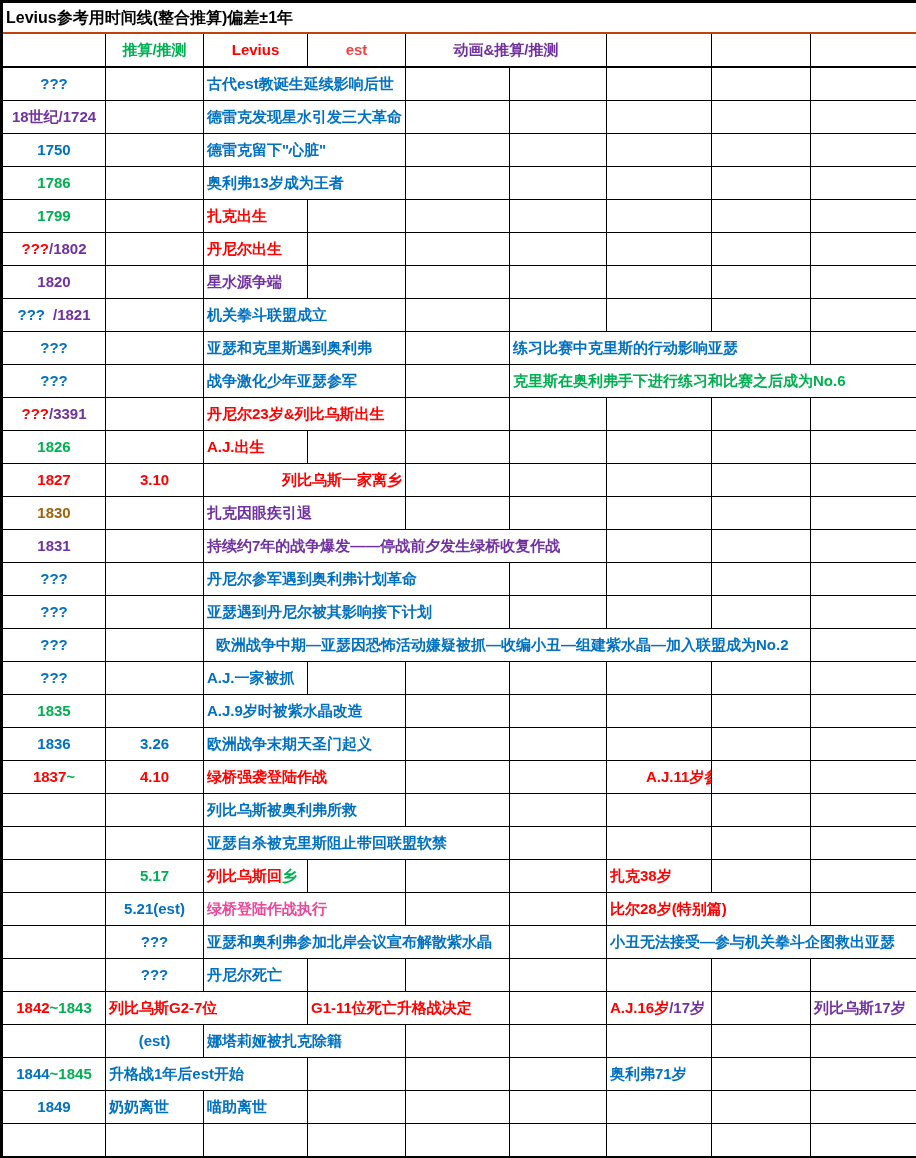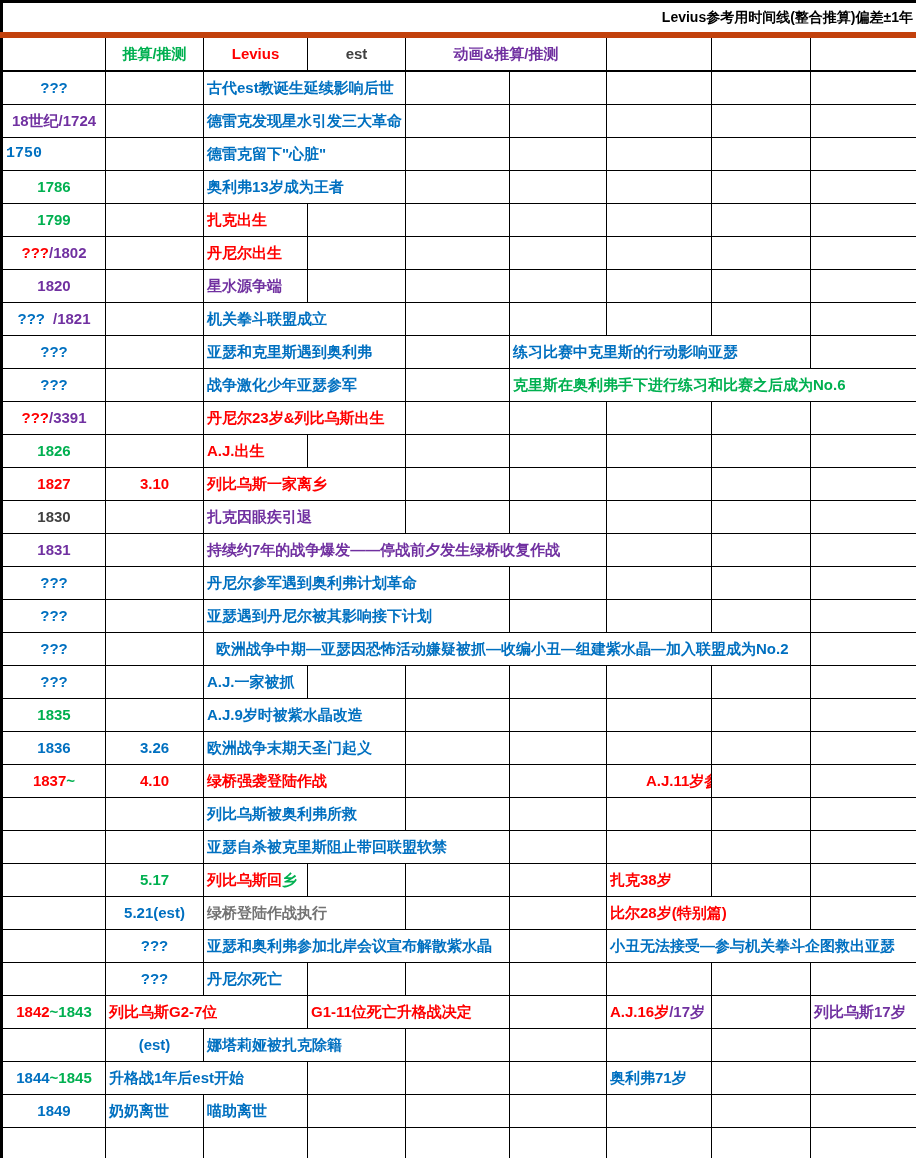--- a/index.html
+++ b/index.html
@@ -3,22 +3,22 @@
 <meta charset="utf-8">
 <style>
   html,body{margin:0;padding:0;background:#fff;}
   table{border-collapse:collapse;table-layout:fixed;width:916px;
         font-family:"Liberation Sans","DejaVu Sans",sans-serif;font-weight:700;
         border:3px solid #000;border-bottom:4px solid #000;}
   col.cA{width:104px}col.cB{width:98px}col.cC{width:104px}col.cD{width:98px}
   col.cE{width:104px}col.cF{width:97px}col.cG{width:105px}col.cH{width:99px}col.cI{width:107px}
   td{border:1px solid #000;height:32px;line-height:32px;padding:0 3px;
      font-size:15px;white-space:nowrap;overflow:hidden;color:#000;}
-  td.title{height:29px;line-height:29px;font-size:14px;text-align:right;
-           border-bottom:6px solid #c2410c;}
+  td.title{height:29px;line-height:29px;font-size:16px;text-align:left;
+           border-bottom:2px solid #c2410c;}
   tr.header-row td{border-bottom:2px solid #000;}
 </style>
 </head>
 <body>
 
 <table>
   <colgroup>
     <col class="cA">
       <col class="cB">
       <col class="cC">
@@ -30,21 +30,21 @@
       <col class="cI">
   </colgroup>
   <tbody id="grid">
     <tr>
       <td colspan="9" class="title">Levius参考用时间线(整合推算)偏差±1年</td>
     </tr>
   <tr class="header-row">
         <td></td>
         <td style="text-align: center;"><span style="color: rgb(0, 176, 80);">推算/推测</span></td>
         <td style="text-align: center;"><span style="color: rgb(255, 0, 0);">Levius</span></td>
-        <td style="text-align: center;"><span style="color: #404040;">est</span></td>
+        <td style="text-align: center;"><span style="color: #ef4444;">est</span></td>
         <td colspan="2" style="text-align: center;"><span style="color: rgb(112, 48, 160);">动画&amp;推算/推测</span></td>
         <td></td>
         <td></td>
         <td></td>
       </tr>
       <tr>
         <td style="text-align: center;"><span style="color: rgb(0, 112, 192);">???</span></td>
         <td></td>
         <td colspan="2" style="text-align: left;"><span style="color: rgb(0, 112, 192);">古代est教诞生延续影响后世</span></td>
         <td></td>
@@ -57,21 +57,21 @@
         <td style="text-align: center;"><span style="color: rgb(112, 48, 160);">18世纪/1724</span></td>
         <td></td>
         <td colspan="2" style="text-align: left;"><span style="color: rgb(0, 112, 192);">德雷克发现星水引发三大革命</span></td>
         <td></td>
         <td></td>
         <td></td>
         <td></td>
         <td></td>
       </tr>
       <tr>
-        <td style=" font-family: Liberation Mono, monospace;"><span style="color: rgb(0, 112, 192);">1750</span></td>
+        <td style="text-align: center;"><span style="color: rgb(0, 112, 192);">1750</span></td>
         <td></td>
         <td colspan="2" style="text-align: left;"><span style="color: rgb(0, 112, 192);">德雷克留下"心脏"</span></td>
         <td></td>
         <td></td>
         <td></td>
         <td></td>
         <td></td>
       </tr>
       <tr>
         <td style="text-align: center;"><span style="color: rgb(0, 176, 80);">1786</span></td>
@@ -158,29 +158,29 @@
         <td></td>
         <td></td>
         <td></td>
         <td></td>
         <td></td>
         <td></td>
       </tr>
       <tr>
         <td style="text-align: center;"><span style="color: rgb(255, 0, 0);">1827</span></td>
         <td style="text-align: center;"><span style="color: rgb(255, 0, 0);">3.10</span></td>
-        <td colspan="2" style="text-align: left;"><span style="color: rgb(255, 0, 0);">列比乌斯一家离乡</span></td>
-        <td></td>
-        <td></td>
-        <td></td>
-        <td></td>
-        <td></td>
-      </tr>
-      <tr>
-        <td style="text-align: center;"><span style="color: #404040; margin-top: 16px;">1830</span></td>
+        <td colspan="2" style="text-align: right;"><span style="color: rgb(255, 0, 0);">列比乌斯一家离乡</span></td>
+        <td></td>
+        <td></td>
+        <td></td>
+        <td></td>
+        <td></td>
+      </tr>
+      <tr>
+        <td style="text-align: center;"><span style="color: #a16207; margin-top: 16px;">1830</span></td>
         <td></td>
         <td colspan="2" style="text-align: left;"><span style="color: rgb(112, 48, 160);">扎克因眼疾引退</span></td>
         <td></td>
         <td></td>
         <td></td>
         <td></td>
         <td></td>
       </tr>
       <tr>
         <td style="text-align: center;"><span style="color: rgb(112, 48, 160);">1831</span></td>
@@ -281,21 +281,21 @@
         <td></td>
         <td></td>
         <td></td>
         <td style="text-align: left;"><span style="color: rgb(255, 0, 0);">扎克38岁</span></td>
         <td></td>
         <td></td>
       </tr>
       <tr>
         <td></td>
         <td style="text-align: center;"><span style="color: rgb(0, 112, 192);">5.21(est)</span></td>
-        <td colspan="2" style="text-align: left;"><span style="color: #737373; margin-top: 46px;">绿桥登陆作战执行</span></td>
+        <td colspan="2" style="text-align: left;"><span style="color: #ec4899; margin-top: 46px;">绿桥登陆作战执行</span></td>
         <td></td>
         <td></td>
         <td colspan="2" style="text-align: left;"><span style="color: rgb(255, 0, 0);">比尔28岁(特别篇)</span></td>
         <td></td>
       </tr>
       <tr>
         <td></td>
         <td style="text-align: center;"><span style="color: rgb(0, 112, 192);">???</span></td>
         <td colspan="3" style="text-align: left;"><span style="color: rgb(0, 112, 192);">亚瑟和奥利弗参加北岸会议宣布解散紫水晶</span></td>
         <td></td>

